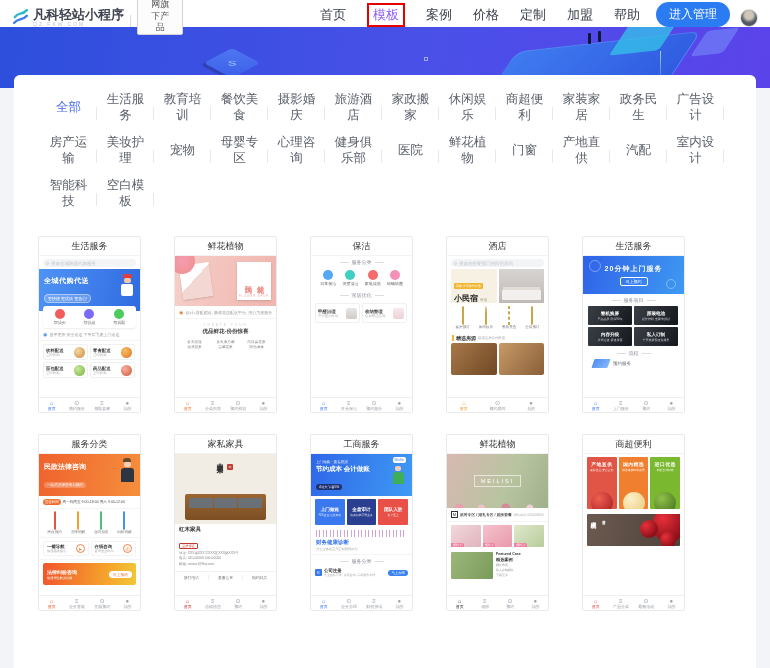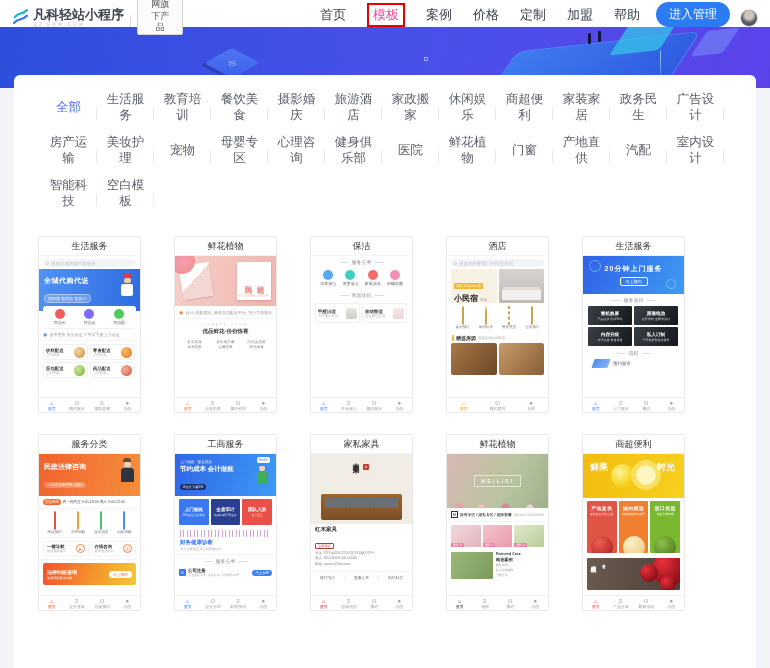--- a/index.html
+++ b/index.html
@@ -9,21 +9,21 @@
 .hdr{height:27px;background:#fff;display:flex;align-items:flex-end;padding:0 12px;position:relative;z-index:6}
 .logo{display:flex;align-items:flex-start;cursor:pointer}
 .logo-ic{width:17px;height:17px;margin-right:4px}
 .logo-col{display:flex;flex-direction:column;line-height:1}
 .logo-t{font-size:13px;font-weight:bold;color:#3f4450}
 .logo-s{font-size:5px;color:#b9c0cc;letter-spacing:2px;margin-top:1px}
 .logo-div{color:#ddd;margin:0 5px;font-size:12px}
 .badge{width:46px;font-size:9px;color:#555;background:#fcfcfc;border:1px solid #d4d4d4;border-radius:2px;line-height:1.25;padding:1px 13px;position:relative;top:8px;z-index:9;text-align:center}
 .nav{margin-left:auto;display:flex;align-items:center;gap:21px;font-size:13px;color:#3c414d}
 .nav-it{cursor:pointer;white-space:nowrap}
-.nav-it.hl{color:#ec4899;border:2px solid #e60000;padding:1px 4px}
+.nav-it.hl{color:#8b5cf6;border:2px solid #e60000;padding:1px 4px}
 .mng{background:#2b7cf2;color:#fff;font-size:12px;border:none;border-radius:15px;padding:4px 13px;margin-left:16px;cursor:pointer;white-space:nowrap}
 .ava{width:18px;height:18px;border-radius:50%;margin-left:10px;background:radial-gradient(circle at 50% 32%,#cfc6b8 0 30%,#59606a 55%,#3d434c);border:1px solid #ddd;cursor:pointer}
 
 .bnr{height:61px;background:linear-gradient(100deg,#2d4fdc,#4950e8 55%,#5b43ea);position:relative;overflow:hidden}
 .dmd{position:absolute;left:212px;top:16px;width:40px;height:40px;background:linear-gradient(135deg,#4f77f2,#3b5fe8);transform:rotateX(58deg) rotateZ(45deg);border-radius:5px;box-shadow:0 5px 0 #2e41b8}
 .dmd span{position:absolute;inset:0;display:flex;align-items:center;justify-content:center;color:#a9c9ff;font-size:13px;transform:rotateZ(-45deg)}
 .plat{position:absolute;left:505px;top:14px;width:170px;height:58px;background:linear-gradient(120deg,#3f7bf0,#2f5ae0);transform:skewX(-38deg) rotate(-7deg);border-radius:9px;border:1px solid rgba(127,180,255,.35)}
 .plat2{position:absolute;left:622px;top:-8px;width:46px;height:34px;background:rgba(53,196,232,.75);transform:skewX(-38deg) rotate(-7deg);border-radius:3px}
 .plat3{position:absolute;left:700px;top:2px;width:30px;height:26px;background:rgba(110,120,245,.8);transform:skewX(-38deg) rotate(-7deg);border-radius:3px}
 .fig{position:absolute;width:3px;height:11px;background:#10163a;border-radius:1px}
@@ -668,86 +668,20 @@
               <span>在线预约</span>
             </div>
           <div class="pni">
               <b>●</b>
               <span>我的</span>
             </div>
         </div>
       </div>
     </div>
 
-    <div class="card" style="--acc:#3a7bf0">
-      <div class="ct">工商服务</div>
-      <div class="ps">
-        <div class="bn6">
-          <div class="sm">上门做账 · 查看税况</div>
-          <div class="t">节约成本 会计做账</div>
-          <div class="p">4月大节省5%</div>
-          <span class="wx">WeiXin</span>
-          <div class="guy6">
-              <i class="face"></i>
-              <i class="bod"></i>
-            </div>
-        </div>
-        <div class="tiles6">
-          <div class="t6" style="background:#3a78f0">
-              <div class="n">上门做账</div>
-              <div class="s">70%企业 认真财务</div>
-            </div>
-          <div class="t6" style="background:#2b3f90">
-              <div class="n">全盘审计</div>
-              <div class="s">权威机构开展业务</div>
-            </div>
-          <div class="t6" style="background:#e85048">
-              <div class="n">团队入驻</div>
-              <div class="s">客户至上</div>
-            </div>
-        </div>
-        <div class="diag6">
-          <div class="bars6"></div>
-          <div class="n">财务健康诊断</div>
-          <div class="s">为企业体检量身定制财报评判</div>
-        </div>
-        <div class="sec">
-            <i></i>
-            <span>服务分类</span>
-            <i></i>
-          </div>
-        <div class="reg6">
-          <span class="lg6">K</span>
-          <div class="col">
-              <div class="n">公司注册</div>
-              <div class="s">专业团队可靠, 免费咨询, 后期服务多样</div>
-            </div>
-          <span class="btn">马上办理</span>
-        </div>
-        <div class="pnav">
-          <div class="pni on">
-              <b>⌂</b>
-              <span>首页</span>
-            </div>
-          <div class="pni">
-              <b>⊙</b>
-              <span>业务办理</span>
-            </div>
-          <div class="pni">
-              <b>≡</b>
-              <span>财税资讯</span>
-            </div>
-          <div class="pni">
-              <b>●</b>
-              <span>我的</span>
-            </div>
-        </div>
-      </div>
-    </div>
-
     <div class="card" style="--acc:#d03030">
       <div class="ct">家私家具</div>
       <div class="ps">
         <div class="hero7">
           <div class="vt7">非洲花梨木</div>
           <div class="seal7">木</div>
           <div class="sofa">
               <div class="cush">
                 <i></i>
                 <i></i>
@@ -781,20 +715,86 @@
               <span>预约</span>
             </div>
           <div class="pni">
               <b>●</b>
               <span>我的</span>
             </div>
         </div>
       </div>
     </div>
 
+    <div class="card" style="--acc:#3a7bf0">
+      <div class="ct">工商服务</div>
+      <div class="ps">
+        <div class="bn6">
+          <div class="sm">上门做账 · 查看税况</div>
+          <div class="t">节约成本 会计做账</div>
+          <div class="p">4月大节省5%</div>
+          <span class="wx">WeiXin</span>
+          <div class="guy6">
+              <i class="face"></i>
+              <i class="bod"></i>
+            </div>
+        </div>
+        <div class="tiles6">
+          <div class="t6" style="background:#3a78f0">
+              <div class="n">上门做账</div>
+              <div class="s">70%企业 认真财务</div>
+            </div>
+          <div class="t6" style="background:#2b3f90">
+              <div class="n">全盘审计</div>
+              <div class="s">权威机构开展业务</div>
+            </div>
+          <div class="t6" style="background:#e85048">
+              <div class="n">团队入驻</div>
+              <div class="s">客户至上</div>
+            </div>
+        </div>
+        <div class="diag6">
+          <div class="bars6"></div>
+          <div class="n">财务健康诊断</div>
+          <div class="s">为企业体检量身定制财报评判</div>
+        </div>
+        <div class="sec">
+            <i></i>
+            <span>服务分类</span>
+            <i></i>
+          </div>
+        <div class="reg6">
+          <span class="lg6">K</span>
+          <div class="col">
+              <div class="n">公司注册</div>
+              <div class="s">专业团队可靠, 免费咨询, 后期服务多样</div>
+            </div>
+          <span class="btn">马上办理</span>
+        </div>
+        <div class="pnav">
+          <div class="pni on">
+              <b>⌂</b>
+              <span>首页</span>
+            </div>
+          <div class="pni">
+              <b>⊙</b>
+              <span>业务办理</span>
+            </div>
+          <div class="pni">
+              <b>≡</b>
+              <span>财税资讯</span>
+            </div>
+          <div class="pni">
+              <b>●</b>
+              <span>我的</span>
+            </div>
+        </div>
+      </div>
+    </div>
+
     <div class="card" style="--acc:#333">
       <div class="ct">鲜花植物</div>
       <div class="ps">
         <div class="hero8">
             <span class="t">MEILISI</span>
           </div>
         <div class="brand8">
           <span class="lg8">M</span>
           <span class="l8">派对专区 / 婚礼专区 / 婚庆套餐</span>
           <span class="tel8">预约电话: 020-000000</span>
@@ -837,26 +837,20 @@
               <b>●</b>
               <span>我的</span>
             </div>
         </div>
       </div>
     </div>
 
     <div class="card" style="--acc:#e05545">
       <div class="ct">商超便利</div>
       <div class="ps">
-        <div class="bn9">
-          <span class="t1">鲜果</span>
-          <i class="lm a"></i>
-          <i class="lm b"></i>
-          <span class="t2">时光</span>
-        </div>
         <div class="tiles9">
           <div class="t9" style="background:#e05545">
               <div class="n">产地直供</div>
               <div class="s">新鲜送达 安心之选</div>
               <i class="fr" style="background:radial-gradient(circle at 35% 30%,#f06050,#a01820)"></i>
             </div>
           <div class="t9" style="background:#f08030">
               <div class="n">国内精选</div>
               <div class="s">精选各类时令蔬果</div>
               <i class="fr" style="background:radial-gradient(circle at 35% 30%,#fdf0c8,#e8c878)"></i>

